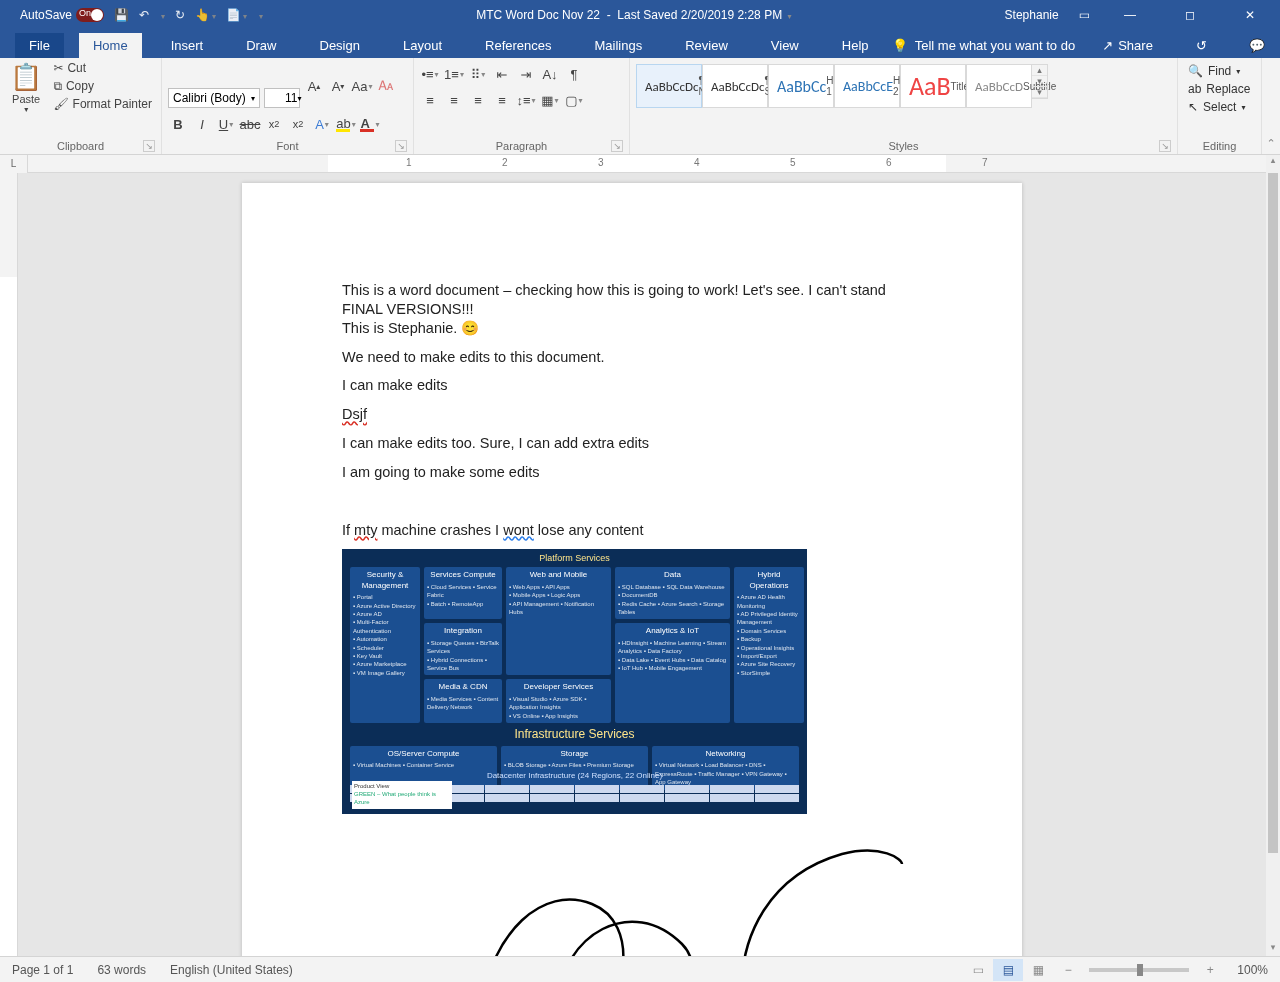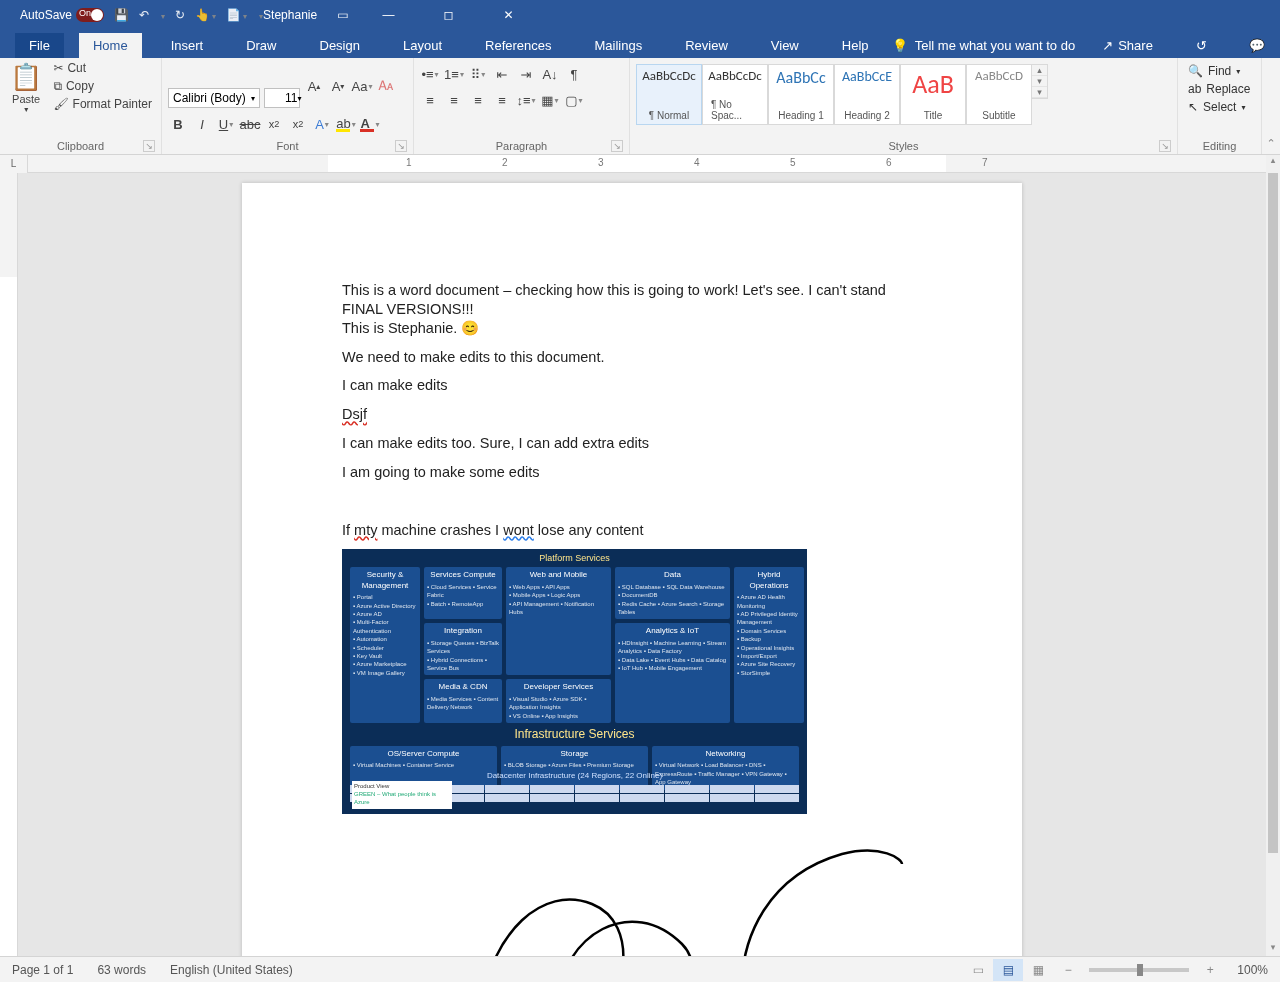--- a/index.html
+++ b/index.html
@@ -37,21 +37,21 @@
 .big-btn { display:flex; flex-direction:column; align-items:center; font-size:11px; color:#444; padding:2px 4px; cursor:pointer;}
 .row { display:flex; gap:4px; align-items:center;}
 .font-box, .size-box { border:1px solid #c0c0c0; background:#fff; font-size:12px; height:20px; display:flex; align-items:center; padding:0 4px;margin-top:24px;}
 .font-box { width:92px; justify-content:space-between;}
 .size-box { width:36px; justify-content:space-between;padding-left:20px;}
 .fbtn { width:20px; height:20px; display:inline-flex; align-items:center; justify-content:center; font-size:13px; color:#444; cursor:pointer;}
 .fbtn .caret { font-size:8px; margin-left:1px; color:#888;}
 .fbtn.small { font-size:11px;}
 .colbar { width:14px; height:3px; display:block; margin-top:-2px;}
 .styles-gallery { display:flex; gap:0; }
-.style-item { width:66px; height:61px; border:1px solid #d9d9d9; background:#fff; display:flex; flex-direction:column; align-items:center; justify-content:space-between; padding:3px 8px; cursor:pointer;}
+.style-item { width:66px; height:44px; border:1px solid #d9d9d9; background:#fff; display:flex; flex-direction:row; align-items:center; justify-content:space-between; padding:3px 8px; cursor:pointer;}
 .style-item.sel { border:1px solid #b8d6f0; background:#e8f1fb;}
 .style-item .preview { font-family: Calibri, sans-serif; }
 .style-item .label { font-size:10px; color:#555;}
 .styles-scroll { width:16px; display:flex; flex-direction:column; border:1px solid #d9d9d9; border-left:none;}
 .styles-scroll div { flex:1; font-size:9px; text-align:center; color:#777; border-bottom:1px solid #e4e4e4; cursor:pointer;}
 .editing .item { font-size:12px; color:#333; display:flex; align-items:center; gap:5px; padding:2px 4px; cursor:pointer;}
 
 
 .workspace { position:absolute; top:155px; left:0; right:0; bottom:26px; background:#e6e6e6;}
 .hruler { position:absolute; top:0; left:28px; right:14px; height:18px; background:#f3f3f3; border-bottom:1px solid #d8d8d8;}
@@ -107,20 +107,26 @@
       <span class="knob"></span>
     </span>
   </div>
   <div class="qat">
     <span>💾</span>
     <span>↶</span>
     <span class="caret-down"></span>
     <span>↻</span>
     <span class="caret-down">👆</span>
     <span class="caret-down">📄</span>
+    <span class="caret-down"></span>
+  </div>
+  <div class="title-center">
+    <span>MTC Word Doc Nov 22</span>
+    <span> &nbsp;-&nbsp; </span>
+    <span>Last Saved 2/20/2019 2:28 PM</span>
     <span class="caret-down"></span>
   </div>
   <div class="title-right">
     <span>Stephanie</span>
     <span>▭</span>
     <span class="winbtn">―</span>
     <span class="winbtn">◻</span>
     <span class="winbtn">✕</span>
   </div>
 </div>

